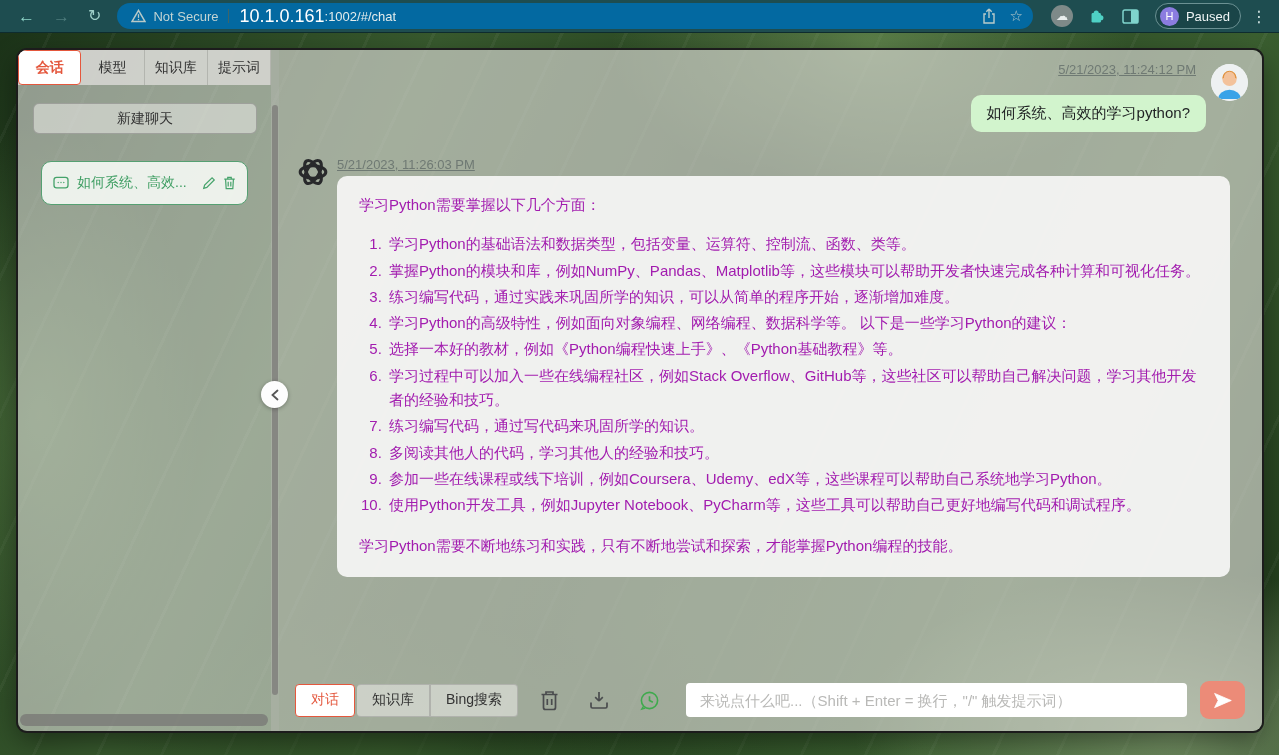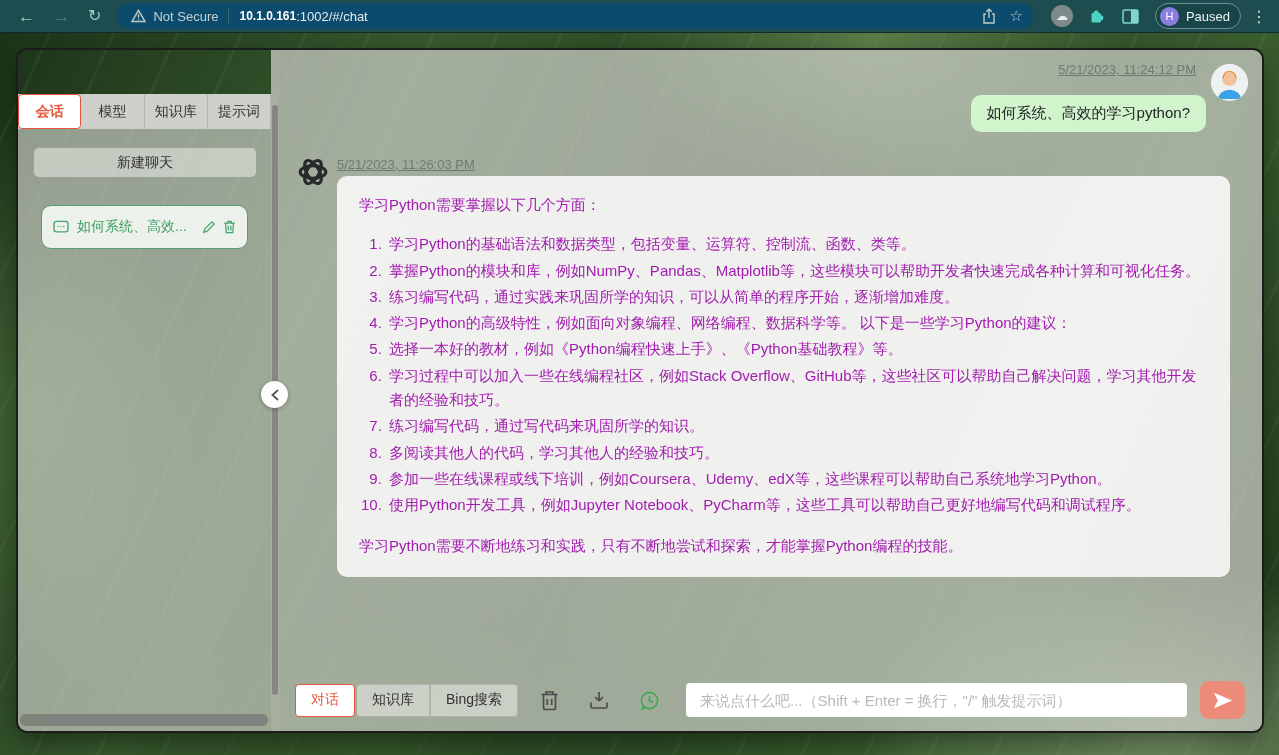--- a/index.html
+++ b/index.html
@@ -25,26 +25,26 @@
     position:absolute; left:0; top:0; width:1279px; height:33px; z-index:5;
     background:#1e4d50; display:flex; align-items:center; color:#cfe0df;
     border-bottom:1px solid #0e2c2e;
   }
   .nav-ic { font-size:17px; line-height:1; margin-left:18px; cursor:pointer; }
   .nav-back { color:#8fd6c9; }
   .nav-fwd  { color:#4e7c7d; }
   .nav-refresh { color:#9fd0c9; font-size:16px; }
   .omnibox {
     display:flex; align-items:center; height:26px; margin-left:16px;
-    width:920px; background:#0c4a6e; border-radius:13px; padding:0 10px;
+    width:920px; background:#0369a1; border-radius:13px; padding:0 10px;
   }
   .warn-tri { display:flex; margin:0 7px 0 4px; }
   .sec-label { font-size:13px; color:#c3d4d3; margin-right:10px; }
   .url-div { width:1px; height:14px; background:#3f6568; margin-right:10px; }
-  .url-host { font-size:12px; font-weight:bold; color:#ffffff; }
+  .url-host { font-size:18px; font-weight:normal; color:#ffffff; }
   .url-rest { font-size:13px; color:#e3ecec; }
   .omni-spacer { flex:1; }
   .omni-ic { color:#b9cbca; margin-left:14px; display:flex; }
   .star-ic { font-size:15px; color:#b9cbca; margin-left:14px; }
   .cloud-chip { width:22px; height:22px; border-radius:50%; background:#7e8a89; color:#e9eeee;
     display:flex; align-items:center; justify-content:center; font-size:12px; margin-left:18px; }
   .ext-ic, .panel-ic { margin-left:16px; display:flex; }
   .profile-chip {
     margin-left:16px; height:26px; border:1px solid #6b9193; border-radius:13px;
     display:flex; align-items:center; padding:0 10px 0 4px; background:#1a4548;
@@ -55,21 +55,21 @@
   .dots-ic { font-size:16px; color:#cfe0df; margin:0 12px 0 10px; letter-spacing:0; }
 
   
   .app {
     position:absolute; left:18px; top:50px; width:1244px; height:681px; z-index:4;
     border-radius:9px; overflow:hidden; display:flex;
     box-shadow:0 0 0 2px #1c1c1c, 0 10px 28px rgba(0,0,0,.45);
   }
 
   
-  .sidebar { width:253px; position:relative; background:rgba(224,224,220,.60); flex:none;margin-top:44px; }
+  .sidebar { width:253px; position:relative; background:rgba(224,224,220,.60); flex:none; }
   .side-tabs { height:35px; display:flex; align-items:stretch; background:rgba(214,214,210,.88); }
   .side-tab {
     width:64px; display:flex; align-items:center; justify-content:center;
     font-size:14px; color:#333; cursor:pointer; border-right:1px solid rgba(0,0,0,.13);
   }
   .side-tab.active {
     background:#fff; color:#e4573d; border:1px solid #e4573d; border-radius:4px; font-weight:bold;
   }
   .new-chat {
     position:absolute; left:15px; top:53px; width:224px; height:31px;

